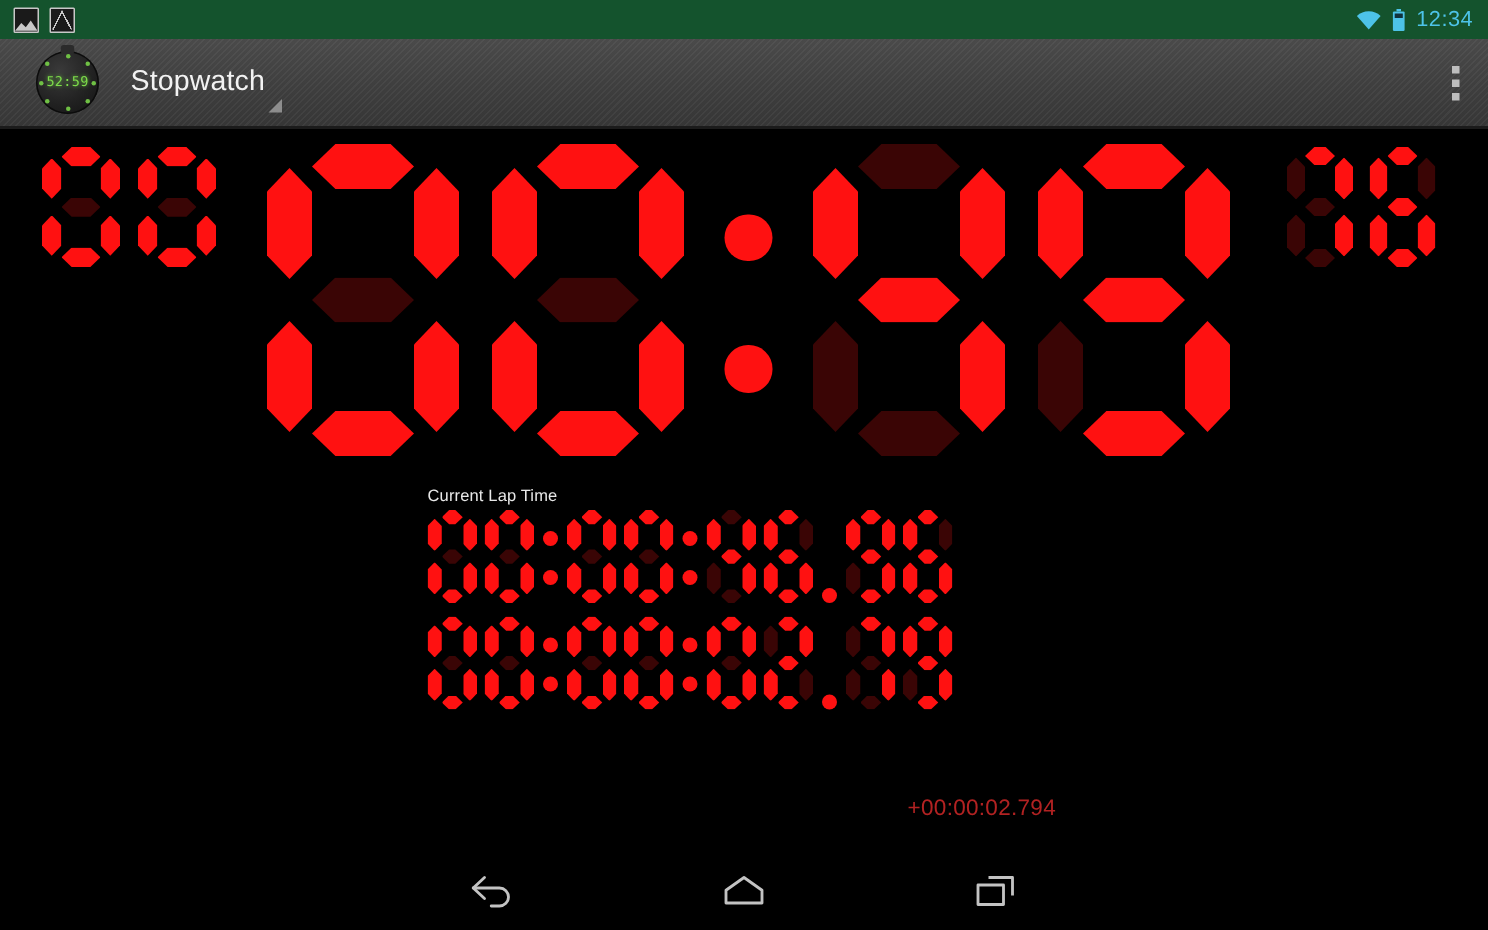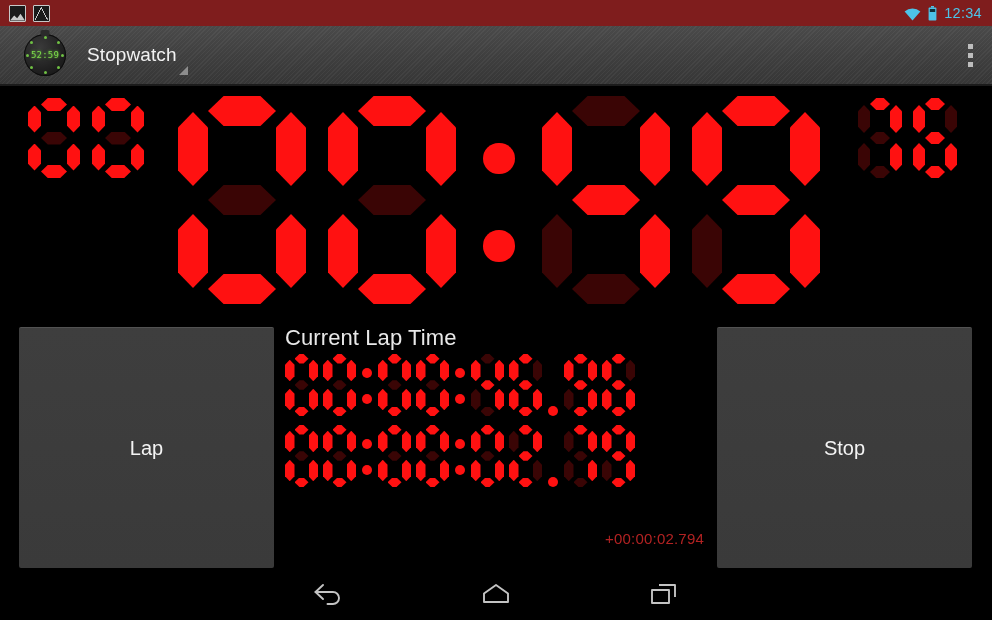--- a/index.html
+++ b/index.html
@@ -7,21 +7,21 @@
     width:992px;height:620px;overflow:hidden;
     background:#000;
     font-family:"Liberation Sans","DejaVu Sans",sans-serif;
     -webkit-font-smoothing:antialiased;
   }
   .screen{position:relative;width:992px;height:620px;background:#000;}
 
   
   .statusbar{
     position:absolute;left:0;top:0;width:992px;height:26px;
-    background:#7f1d1d;display:flex;align-items:center;
+    background:#14532d;display:flex;align-items:center;
   }
   .sb-left{display:flex;align-items:center;gap:7px;padding-left:9px;}
   .sb-right{margin-left:auto;display:flex;align-items:center;gap:7px;padding-right:10px;}
   .notif-ico{width:15px;height:15px;position:relative;display:block;}
   .ico-photo{border:1.6px solid #c8c8c8;border-radius:1px;background:#1a1a1a;overflow:hidden;}
   .ico-photo:after{
     content:"";position:absolute;left:0;bottom:0;width:100%;height:55%;
     background:#c8c8c8;
     clip-path:polygon(0% 100%,28% 38%,48% 72%,70% 18%,100% 100%);
   }
@@ -107,21 +107,21 @@
     position:absolute;top:327px;width:255px;height:240px;
     background:linear-gradient(to bottom,#3e3e3e 0%,#3a3a3a 100%);
     border-top:1px solid #525252;border-radius:2px;
     display:flex;align-items:center;justify-content:center;
     color:#f4f4f4;font-size:20px;cursor:pointer;
   }
   .lap-btn{left:19px;}
   .stop-btn{left:717px;}
 
   .center-col{position:absolute;left:285px;top:325px;width:420px;height:242px;}
-  .lap-label{color:#e8e8e8;font-size:22px;letter-spacing:.1px;}
+  .lap-label{color:#e8e8e8;font-size:11px;letter-spacing:.1px;}
   .lap-seg{position:relative;height:68px;margin-top:3px;}
   .delta{
     position:absolute;right:1px;top:205px;
     color:#b22222;font-size:15px;letter-spacing:.2px;
     font-family:"Liberation Sans","DejaVu Sans",sans-serif;
   }
 
   
   .navbar{position:absolute;left:0;bottom:0;width:992px;height:52px;background:#000;}
   .navbtn{position:absolute;top:0;height:52px;width:110px;display:flex;align-items:center;justify-content:center;cursor:pointer;}
@@ -257,34 +257,28 @@
           <i class="v sb off"></i>
           <i class="v sc"></i>
           <i class="h sd"></i>
           <i class="v se"></i>
           <i class="v sf"></i>
           <i class="h sg"></i>
         </span>
       </div>
   </div>
 
-  <div class="lap-btn">
-    <span>Lap</span>
-  </div>
 
   <div class="center-col">
     <div class="lap-label">Current Lap Time</div>
     <div class="lap-seg" id="seg-current"><span class="d" style="width: 33px; height: 62px; margin-right: 5px; --w: 33px; --t: 9.5px; --k: 4.94px;"><i class="h sa"></i><i class="v sb"></i><i class="v sc"></i><i class="h sd"></i><i class="v se"></i><i class="v sf"></i><i class="h sg off"></i></span><span class="d" style="width: 33px; height: 62px; margin-right: 5px; --w: 33px; --t: 9.5px; --k: 4.94px;"><i class="h sa"></i><i class="v sb"></i><i class="v sc"></i><i class="h sd"></i><i class="v se"></i><i class="v sf"></i><i class="h sg off"></i></span><span class="colon" style="width: 12px; height: 62px; margin-right: 5px;"><i style="width: 9.975px; height: 9.975px; top: 13.6125px; left: 1.0125px;"></i><i style="width: 9.975px; height: 9.975px; top: 39.6525px; left: 1.0125px;"></i></span><span class="d" style="width: 33px; height: 62px; margin-right: 5px; --w: 33px; --t: 9.5px; --k: 4.94px;"><i class="h sa"></i><i class="v sb"></i><i class="v sc"></i><i class="h sd"></i><i class="v se"></i><i class="v sf"></i><i class="h sg off"></i></span><span class="d" style="width: 33px; height: 62px; margin-right: 5px; --w: 33px; --t: 9.5px; --k: 4.94px;"><i class="h sa"></i><i class="v sb"></i><i class="v sc"></i><i class="h sd"></i><i class="v se"></i><i class="v sf"></i><i class="h sg off"></i></span><span class="colon" style="width: 12px; height: 62px; margin-right: 5px;"><i style="width: 9.975px; height: 9.975px; top: 13.6125px; left: 1.0125px;"></i><i style="width: 9.975px; height: 9.975px; top: 39.6525px; left: 1.0125px;"></i></span><span class="d" style="width: 33px; height: 62px; margin-right: 5px; --w: 33px; --t: 9.5px; --k: 4.94px;"><i class="h sa off"></i><i class="v sb"></i><i class="v sc"></i><i class="h sd off"></i><i class="v se off"></i><i class="v sf"></i><i class="h sg"></i></span><span class="d" style="width: 33px; height: 62px; margin-right: 5px; --w: 33px; --t: 9.5px; --k: 4.94px;"><i class="h sa"></i><i class="v sb off"></i><i class="v sc"></i><i class="h sd"></i><i class="v se"></i><i class="v sf"></i><i class="h sg"></i></span><span class="dot-sep" style="width: 12px; height: 62px; margin-right: 5px;"><i style="width: 9.975px; height: 9.975px; left: 1.0125px;"></i></span><span class="d" style="width: 33px; height: 62px; margin-right: 5px; --w: 33px; --t: 9.5px; --k: 4.94px;"><i class="h sa"></i><i class="v sb"></i><i class="v sc"></i><i class="h sd"></i><i class="v se off"></i><i class="v sf"></i><i class="h sg"></i></span><span class="d" style="width: 33px; height: 62px; margin-right: 5px; --w: 33px; --t: 9.5px; --k: 4.94px;"><i class="h sa"></i><i class="v sb off"></i><i class="v sc"></i><i class="h sd"></i><i class="v se"></i><i class="v sf"></i><i class="h sg"></i></span></div>
     <div class="lap-seg" id="seg-last"><span class="d" style="width: 33px; height: 62px; margin-right: 5px; --w: 33px; --t: 9.5px; --k: 4.94px;"><i class="h sa"></i><i class="v sb"></i><i class="v sc"></i><i class="h sd"></i><i class="v se"></i><i class="v sf"></i><i class="h sg off"></i></span><span class="d" style="width: 33px; height: 62px; margin-right: 5px; --w: 33px; --t: 9.5px; --k: 4.94px;"><i class="h sa"></i><i class="v sb"></i><i class="v sc"></i><i class="h sd"></i><i class="v se"></i><i class="v sf"></i><i class="h sg off"></i></span><span class="colon" style="width: 12px; height: 62px; margin-right: 5px;"><i style="width: 9.975px; height: 9.975px; top: 13.6125px; left: 1.0125px;"></i><i style="width: 9.975px; height: 9.975px; top: 39.6525px; left: 1.0125px;"></i></span><span class="d" style="width: 33px; height: 62px; margin-right: 5px; --w: 33px; --t: 9.5px; --k: 4.94px;"><i class="h sa"></i><i class="v sb"></i><i class="v sc"></i><i class="h sd"></i><i class="v se"></i><i class="v sf"></i><i class="h sg off"></i></span><span class="d" style="width: 33px; height: 62px; margin-right: 5px; --w: 33px; --t: 9.5px; --k: 4.94px;"><i class="h sa"></i><i class="v sb"></i><i class="v sc"></i><i class="h sd"></i><i class="v se"></i><i class="v sf"></i><i class="h sg off"></i></span><span class="colon" style="width: 12px; height: 62px; margin-right: 5px;"><i style="width: 9.975px; height: 9.975px; top: 13.6125px; left: 1.0125px;"></i><i style="width: 9.975px; height: 9.975px; top: 39.6525px; left: 1.0125px;"></i></span><span class="d" style="width: 33px; height: 62px; margin-right: 5px; --w: 33px; --t: 9.5px; --k: 4.94px;"><i class="h sa"></i><i class="v sb"></i><i class="v sc"></i><i class="h sd"></i><i class="v se"></i><i class="v sf"></i><i class="h sg off"></i></span><span class="d" style="width: 33px; height: 62px; margin-right: 5px; --w: 33px; --t: 9.5px; --k: 4.94px;"><i class="h sa"></i><i class="v sb"></i><i class="v sc off"></i><i class="h sd"></i><i class="v se"></i><i class="v sf off"></i><i class="h sg"></i></span><span class="dot-sep" style="width: 12px; height: 62px; margin-right: 5px;"><i style="width: 9.975px; height: 9.975px; left: 1.0125px;"></i></span><span class="d" style="width: 33px; height: 62px; margin-right: 5px; --w: 33px; --t: 9.5px; --k: 4.94px;"><i class="h sa"></i><i class="v sb"></i><i class="v sc"></i><i class="h sd off"></i><i class="v se off"></i><i class="v sf off"></i><i class="h sg off"></i></span><span class="d" style="width: 33px; height: 62px; margin-right: 5px; --w: 33px; --t: 9.5px; --k: 4.94px;"><i class="h sa"></i><i class="v sb"></i><i class="v sc"></i><i class="h sd"></i><i class="v se off"></i><i class="v sf"></i><i class="h sg"></i></span></div>
     <div class="delta">+00:00:02.794</div>
   </div>
 
-  <div class="stop-btn">
-    <span>Stop</span>
-  </div>
 
   <div class="navbar">
     <div class="navbtn nav-back">
       <svg width="34" height="26" viewBox="0 0 34 26">
         <path d="M12 4 L4.5 11 L12 18" fill="none" stroke="#c3c3c3" stroke-width="1.9" stroke-linecap="round" stroke-linejoin="round"></path>
         <path d="M4.5 11 H22 a6 6 0 0 1 0 12 h-5.5" fill="none" stroke="#c3c3c3" stroke-width="1.9" stroke-linecap="round" stroke-linejoin="round"></path>
       </svg>
     </div>
     <div class="navbtn nav-home">
       <svg width="34" height="26" viewBox="0 0 34 26">

